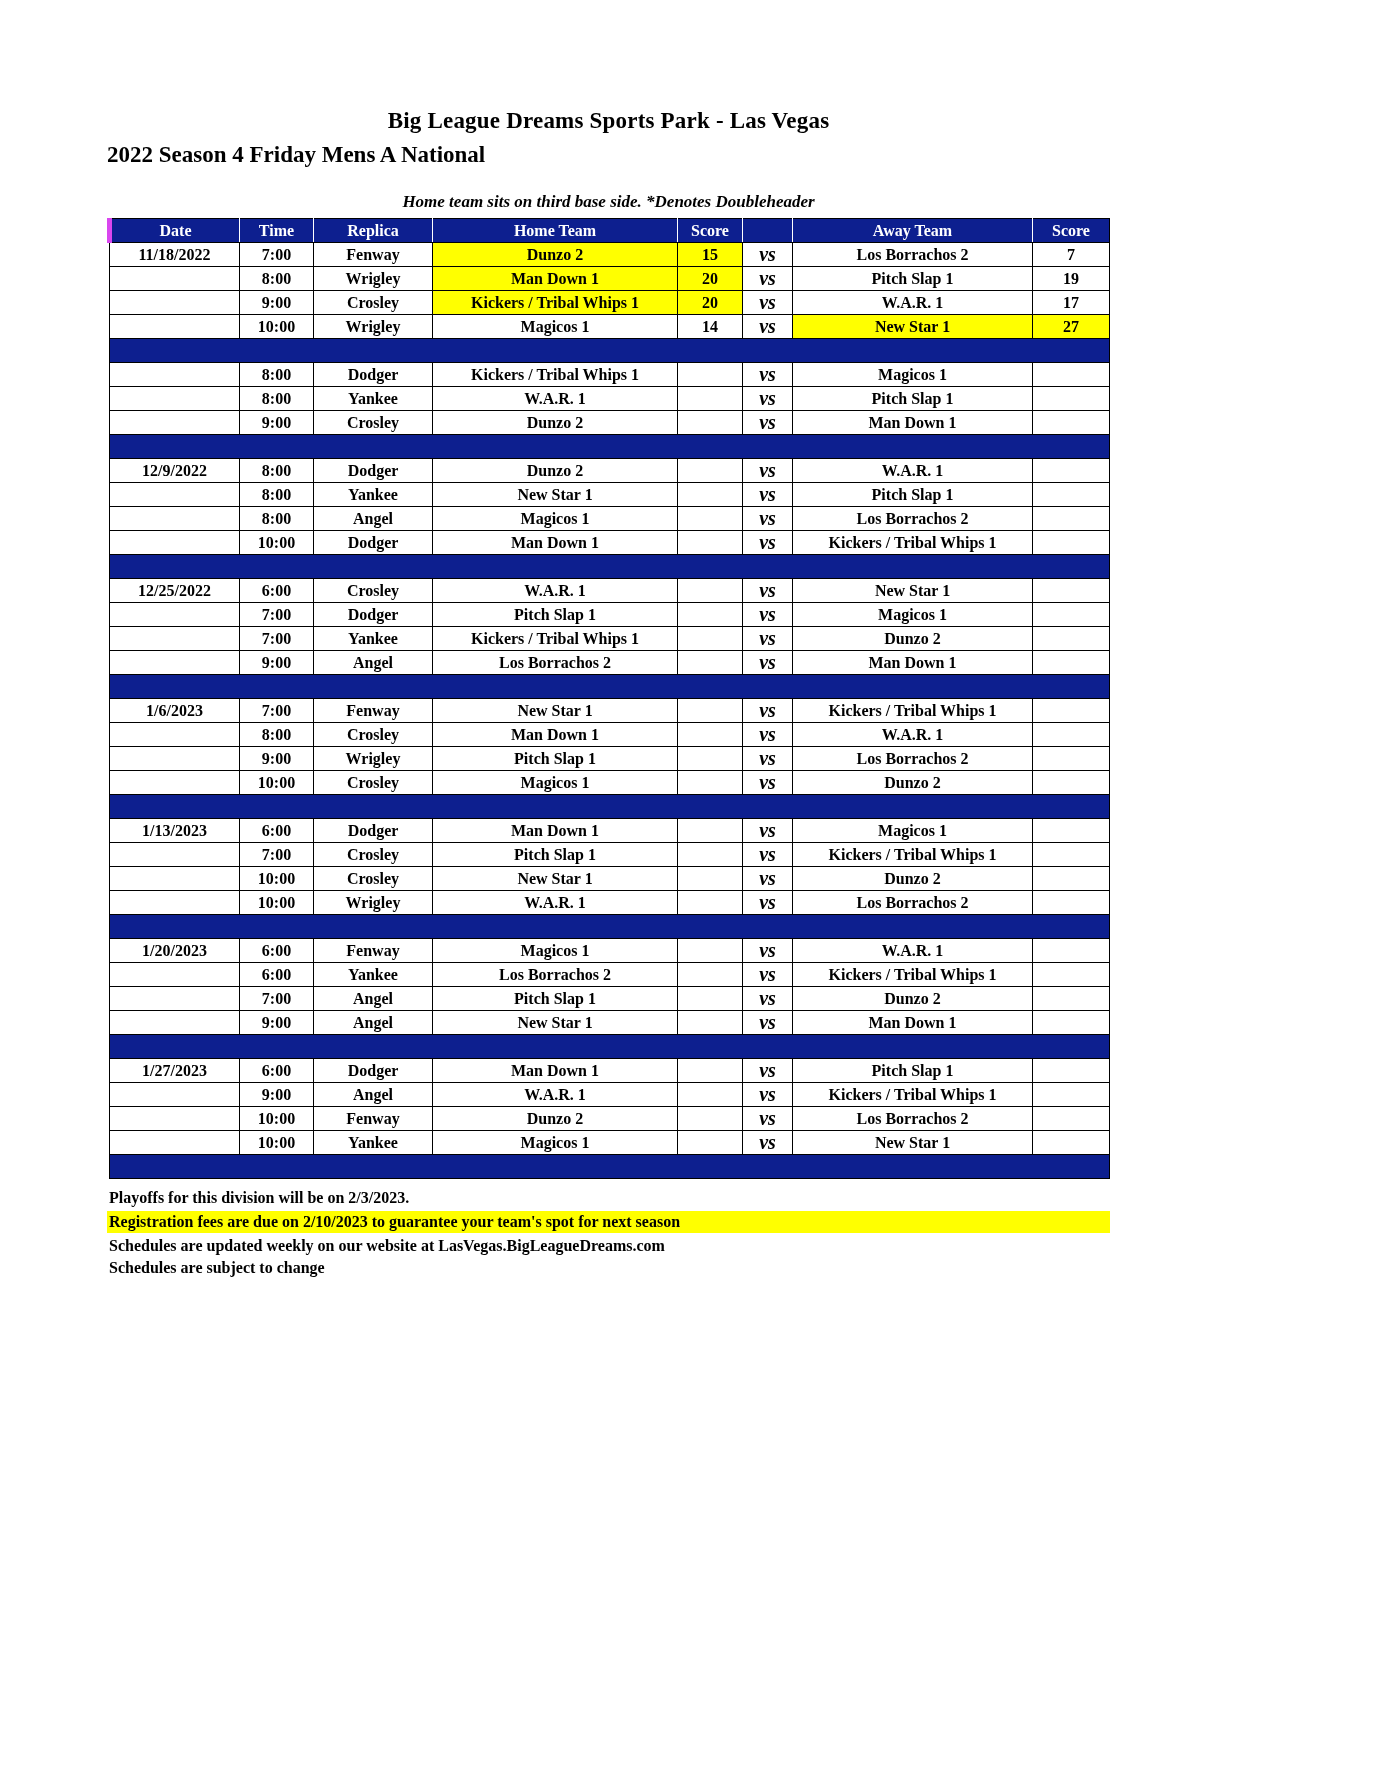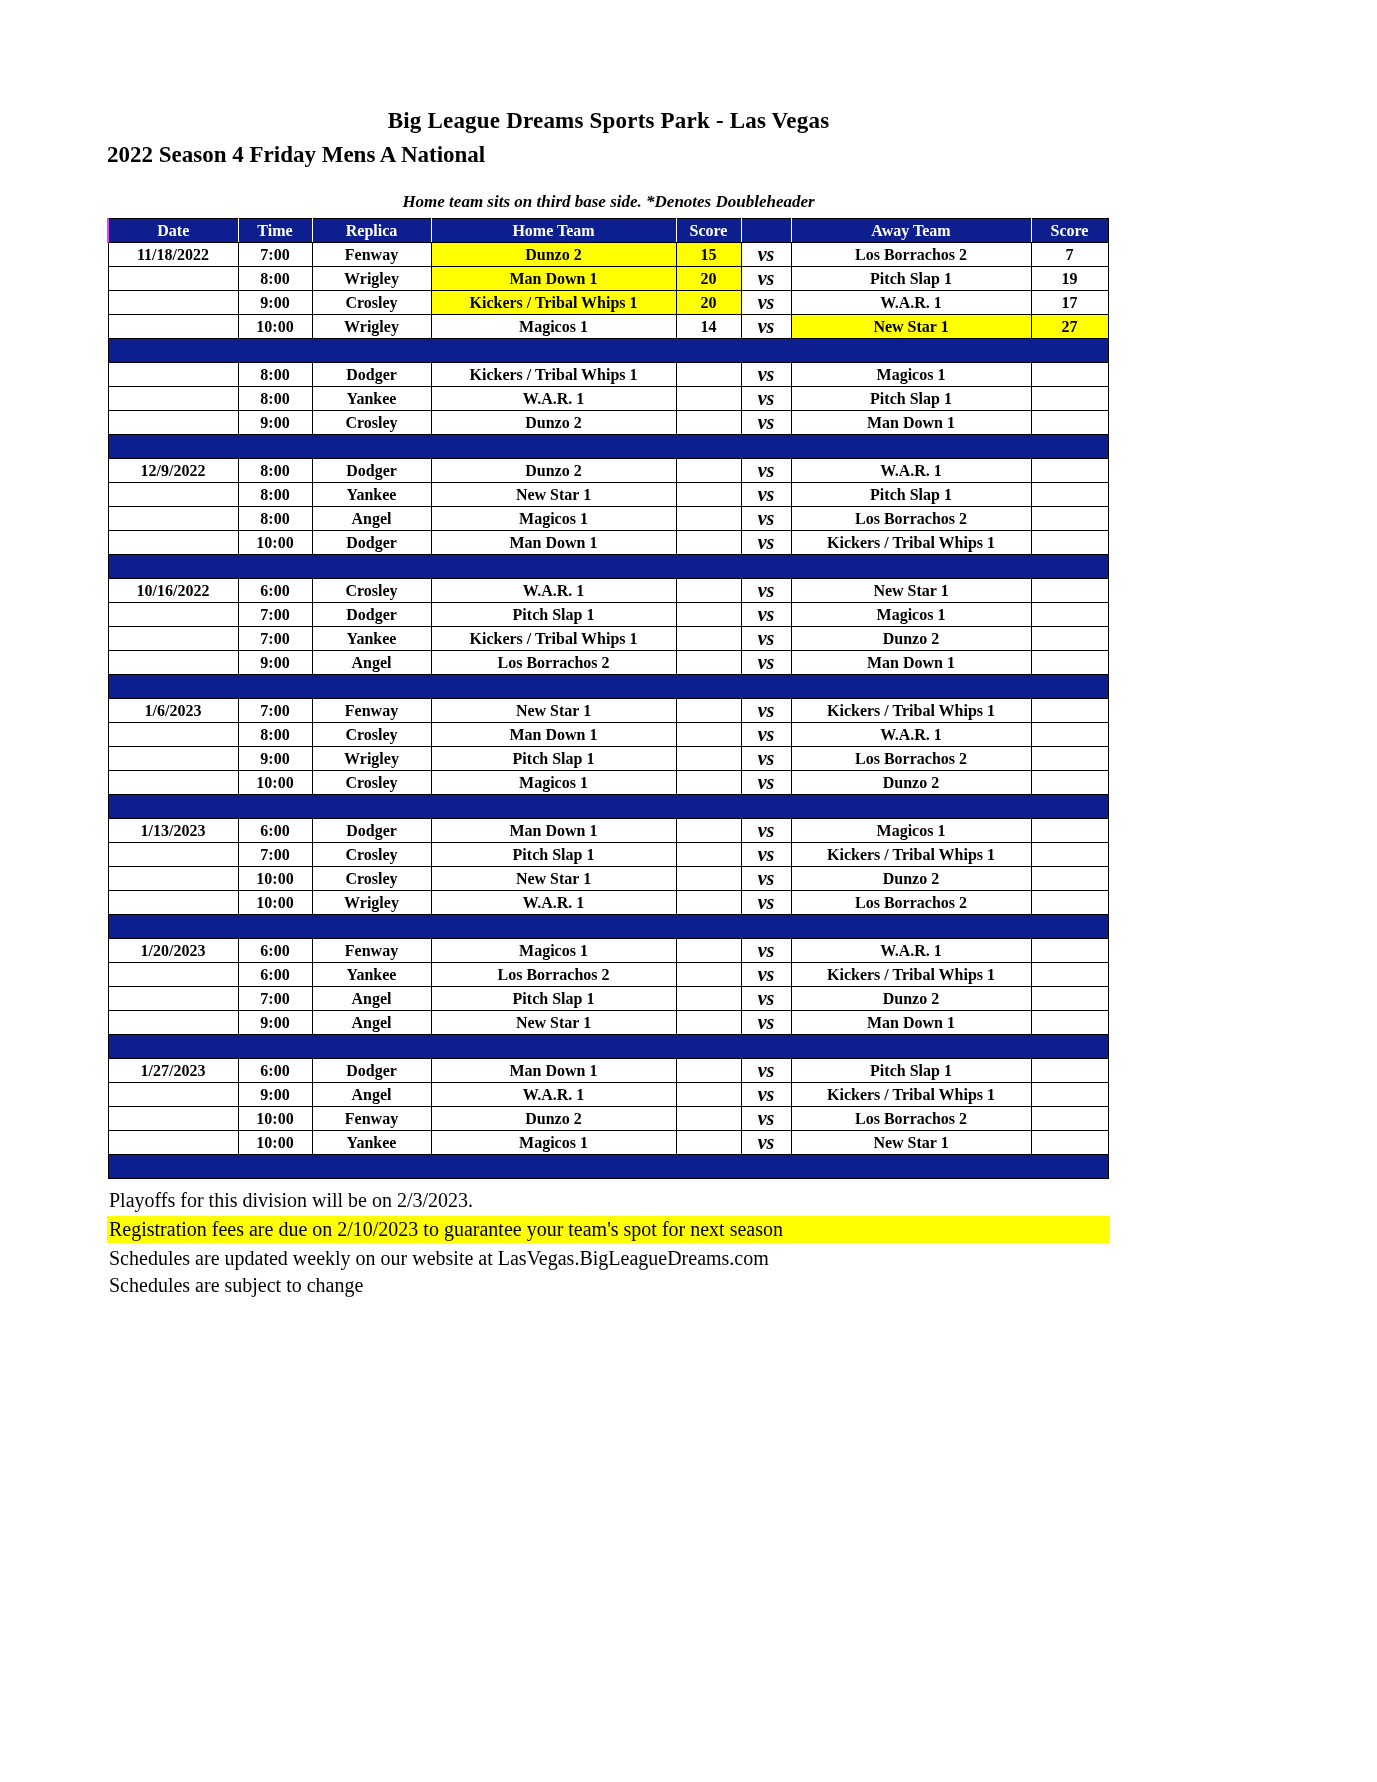--- a/index.html
+++ b/index.html
@@ -56,21 +56,21 @@
     background: var(--navy);
     color: #ffffff;
     font-size: 16px;
     font-weight: bold;
     height: 24px;
     text-align: center;
     border: 1px solid #ffffff;
     border-top: 1px solid #000;
     border-bottom: 1px solid #000;
   }
-  table.schedule th:first-child { border-left: 2px solid #d946ef; }
+  table.schedule th:first-child { border-left: 5px solid #d946ef; }
   table.schedule th:last-child  { border-right: 1px solid #000; }
   table.schedule td {
     border: 1px solid #000;
     height: 23px;
     font-size: 16px;
     font-weight: bold;
     text-align: center;
     padding: 0 2px;
     overflow: hidden;
     white-space: nowrap;
@@ -82,22 +82,22 @@
   table.schedule td.hl {
     background: var(--hl);
   }
   table.schedule td.sep {
     background: var(--navy);
     height: 24px;
     border: 1px solid #000;
   }
   .footer { margin-top: 8px; }
   .footer-line {
-    font-size: 20px;
-    font-weight: normal;
+    font-size: 16px;
+    font-weight: bold;
     padding: 2px 2px;
   }
   .footer-line.hl-banner {
     background: var(--hl);
     margin: 2px 0;
   }
 </style>
 </head>
 <body>
 
@@ -244,21 +244,21 @@
           <td class="c-home">Man Down 1</td>
           <td class="c-score"></td>
           <td class="c-vs">vs</td>
           <td class="c-away">Kickers / Tribal Whips 1</td>
           <td class="c-score"></td>
         </tr>
         <tr>
           <td colspan="8" class="sep"></td>
         </tr>
         <tr>
-          <td class="c-date">10/16/2022</td>
+          <td class="c-date">12/25/2022</td>
           <td class="c-time">6:00</td>
           <td class="c-replica">Crosley</td>
           <td class="c-home">W.A.R. 1</td>
           <td class="c-score"></td>
           <td class="c-vs">vs</td>
           <td class="c-away">New Star 1</td>
           <td class="c-score"></td>
         </tr>
         <tr>
           <td class="c-date"></td>

